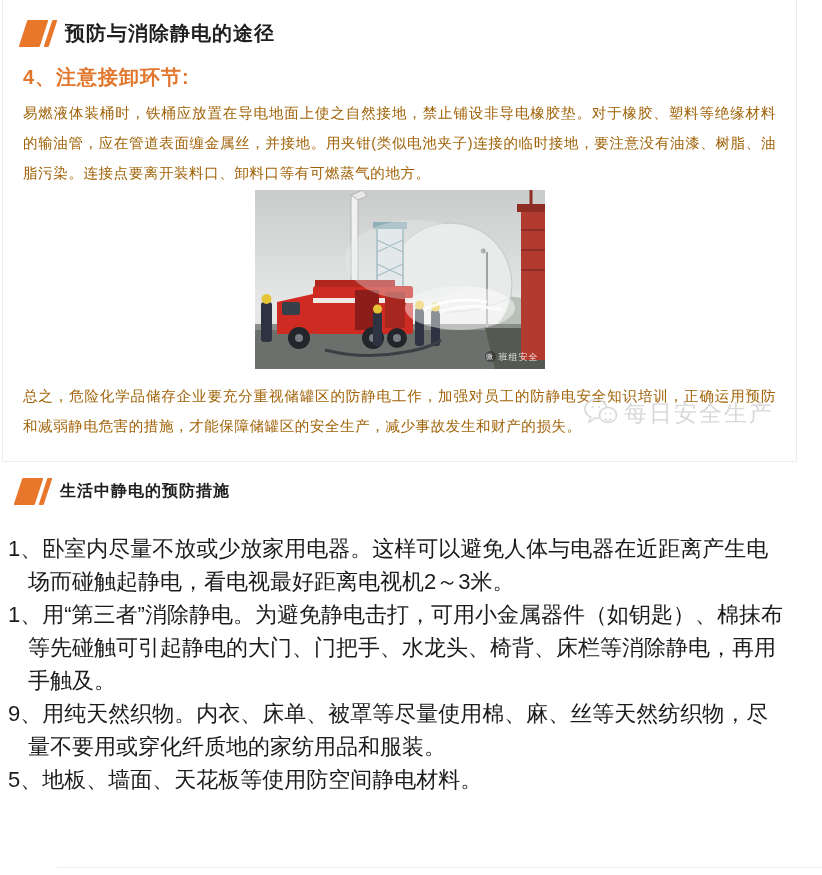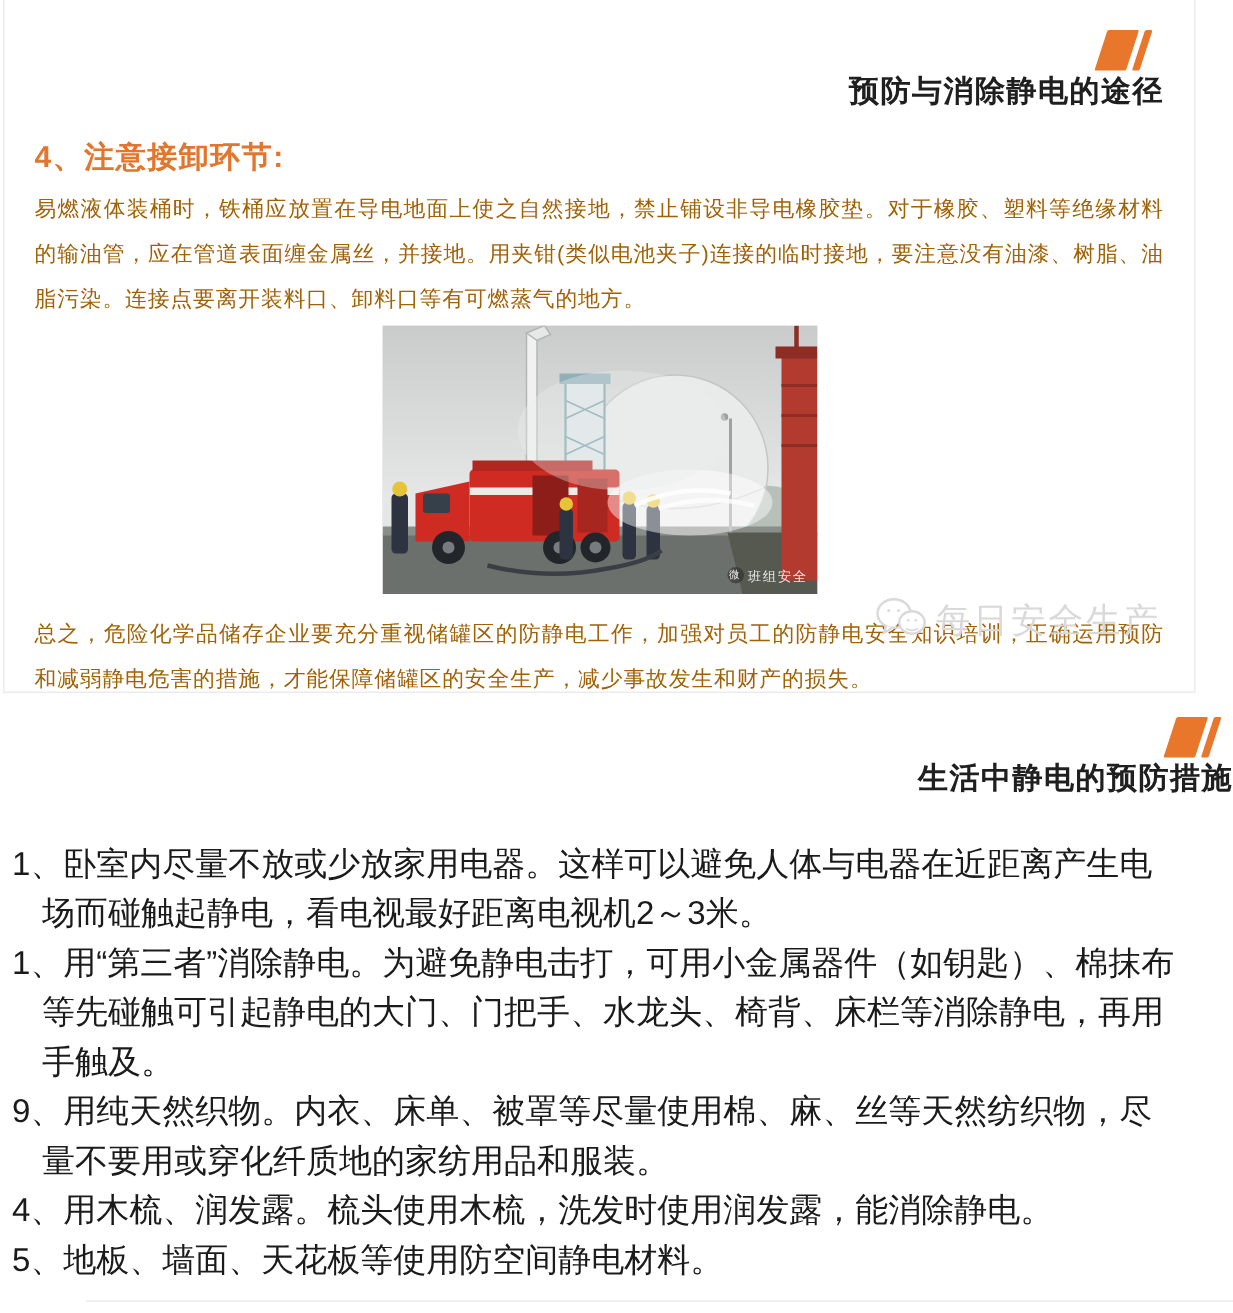--- a/index.html
+++ b/index.html
@@ -6,21 +6,21 @@
   html, body { width: 822px; height: 875px; background: #fff; overflow: hidden;
     font-family: "Liberation Sans", "DejaVu Sans", sans-serif; }
 
   
   .card1 {
     position: absolute; left: 2px; top: 0; width: 795px; height: 462px;
     background: #fff; border: 1px solid #ececec; border-top: none;
     padding: 0 20px;
   }
 
-  .sec-header { display: flex; align-items: flex-end; flex-direction: column; }
+  .sec-header { display: flex; align-items: center; }
   .card1 .sec-header { padding-top: 20px; }
   .slant-icon { display: flex; align-items: stretch; height: 27px; margin-right: 12px; flex: 0 0 auto; }
   .slant-big { width: 21px; background: #E8772B; transform: skewX(-18deg); border-radius: 1px; }
   .slant-thin { width: 5px; background: #E8772B; transform: skewX(-18deg); margin-left: 4px; border-radius: 1px; }
   .sec-title { font-size: 20px; font-weight: bold; color: #1f1f1f; letter-spacing: 1px; }
 
   .subhead { margin-top: 17px; font-size: 20px; font-weight: bold; color: #E2762C; letter-spacing: 1px; }
 
   .body-para { margin-top: 7px; font-size: 14.5px; line-height: 30px; color: #a16207;
     letter-spacing: 0.6px; text-align: justify; }
@@ -37,21 +37,21 @@
   .para2 { margin-top: 12px; }
 
   
   .brand-wm { position: absolute; right: 22px; top: 398px; display: flex; align-items: flex-start;
     color: #d9d9d9; font-size: 23px; letter-spacing: 2px; }
   .brand-wm svg { margin-right: 6px; }
 
   
   .section2 { position: absolute; left: 0; top: 478px; width: 822px; }
   .section2 .sec-header { padding-left: 18px; }
-  .section2 .sec-title { font-size: 20px; letter-spacing: 1px; }
+  .section2 .sec-title { font-size: 16px; letter-spacing: 1px; }
 
   .list { margin-top: 27px; padding: 0 34px 0 28px; font-size: 22px; line-height: 33px;
     color: #1b1b1b; }
   .list-item { text-indent: -20px; }
 
   .bottom-rule { position: absolute; left: 57px; top: 867px; width: 765px;
     border-top: 1px solid #eeebeb; }
 </style>
 </head>
 <body>
@@ -171,18 +171,17 @@
       <span class="slant-big"></span>
         <span class="slant-thin"></span>
     </span>
     <span class="sec-title">生活中静电的预防措施</span>
   </div>
 
   <div class="list">
     <div class="list-item">1、卧室内尽量不放或少放家用电器。这样可以避免人体与电器在近距离产生电场而碰触起静电，看电视最好距离电视机2～3米。</div>
     <div class="list-item">1、用“第三者”消除静电。为避免静电击打，可用小金属器件（如钥匙）、棉抹布等先碰触可引起静电的大门、门把手、水龙头、椅背、床栏等消除静电，再用手触及。</div>
     <div class="list-item">9、用纯天然织物。内衣、床单、被罩等尽量使用棉、麻、丝等天然纺织物，尽量不要用或穿化纤质地的家纺用品和服装。</div>
-    <div class="list-item">4、用木梳、润发露。梳头使用木梳，洗发时使用润发露，能消除静电。</div>
     <div class="list-item">5、地板、墙面、天花板等使用防空间静电材料。</div>
   </div>
 </div>
 
 <div class="bottom-rule"></div>
 
 </body></html>

